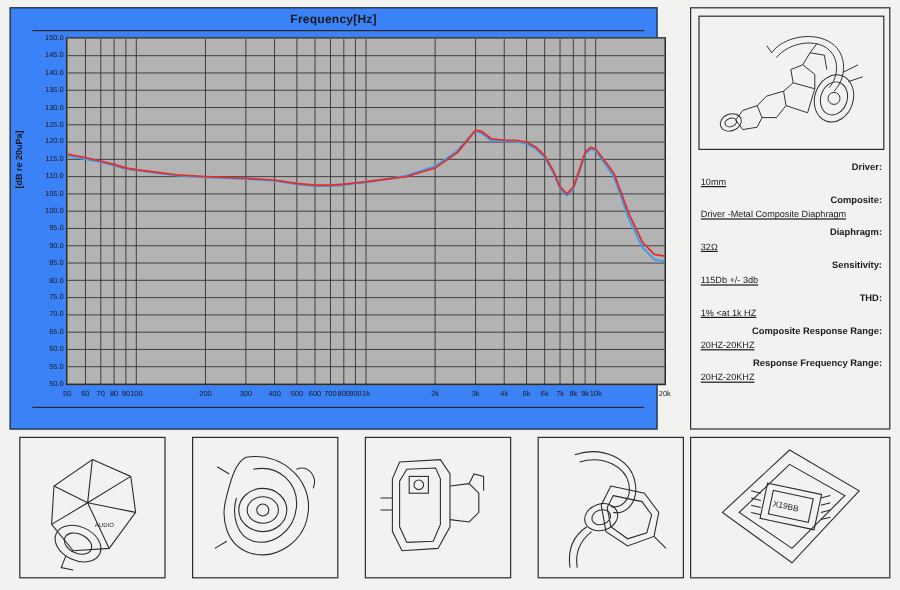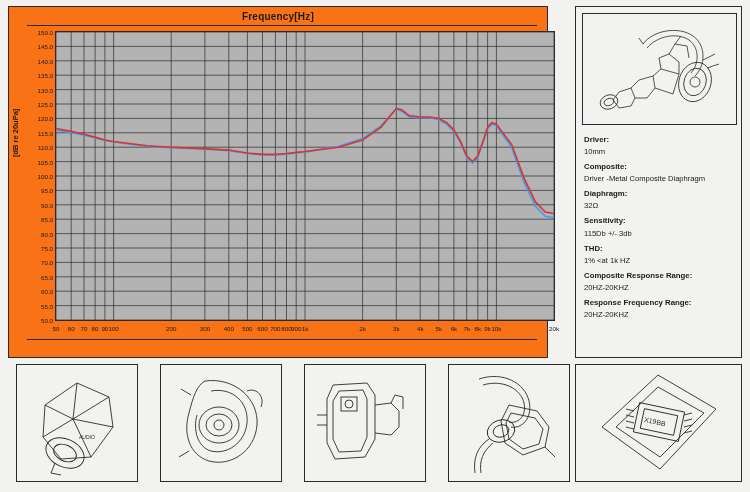--- a/index.html
+++ b/index.html
@@ -21,21 +21,21 @@
     box-sizing: border-box;
   }
 
   
   .chart-panel {
     position: absolute;
     left: 8px;
     top: 6px;
     width: 540px;
     height: 352px;
-    background: #f97316;
+    background: #3b82f6;
     border: 1px solid #2b2b2b;
     box-sizing: border-box;
   }
   .chart-title {
     position: absolute;
     left: 0;
     right: 0;
     top: 4px;
     text-align: center;
     font-size: 10px;
@@ -139,24 +139,26 @@
     top: 122px;
     right: 6px;
     bottom: 4px;
     font-size: 7.6px;
     line-height: 1.05;
   }
   .spec-key {
     font-weight: bold;
     margin-top: 7px;
     font-size: 7.8px;
+    text-align: right;
   }
   .spec-val {
     margin-top: 4px;
     font-size: 7.6px;
+    text-decoration: underline;
   }
 
   
   .thumbs {
     position: absolute;
     left: 8px;
     top: 364px;
     width: 734px;
     height: 122px;
   }

